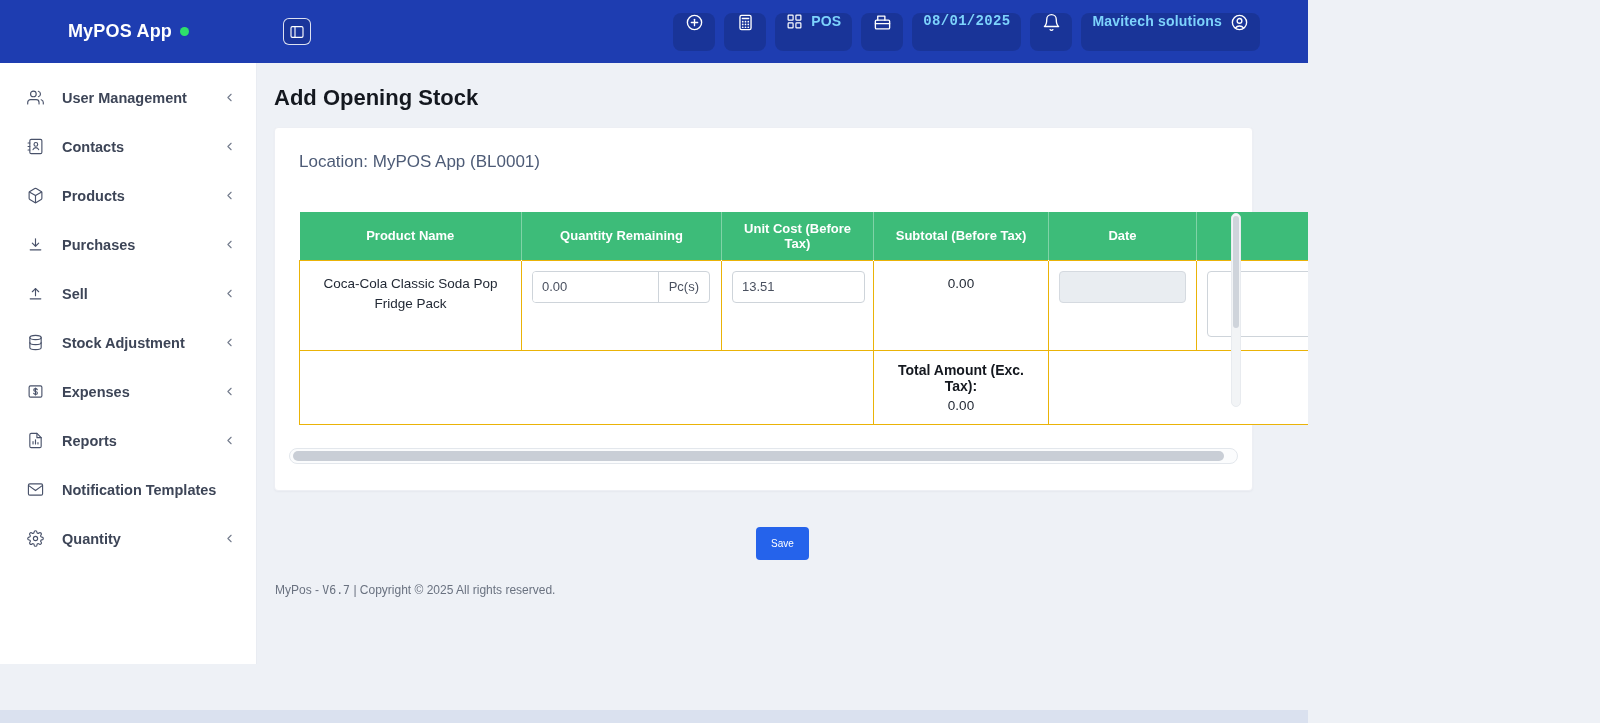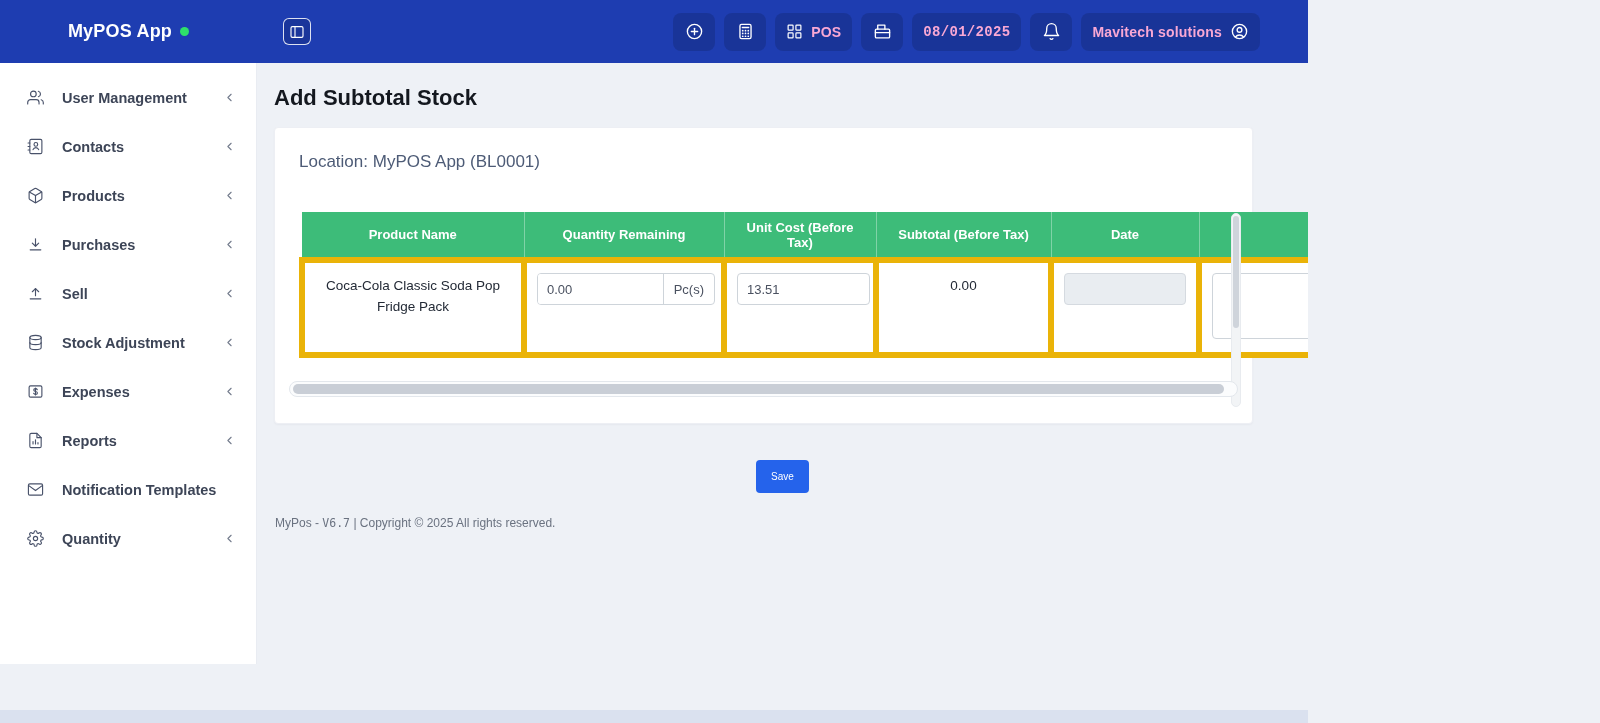--- a/index.html
+++ b/index.html
@@ -23,22 +23,22 @@
   .brand-dot { width:9px; height:9px; border-radius:50%; background:var(--brand-dot,#2ee06a); }
   .toggle-btn {
     margin-left:26px; width:28px; height:27px; border:1px solid rgba(255,255,255,0.85);
     border-radius:6px; background:rgba(0,0,0,0.12); display:flex; align-items:center; justify-content:center;
     cursor:pointer;
   }
   .topbar svg { stroke:#fff; fill:none; stroke-width:1.7; stroke-linecap:round; stroke-linejoin:round; }
   .top-right { margin-left:auto; display:flex; align-items:center; gap:9px; padding-right:48px; }
   .hbtn {
     height:38px; min-width:42px; padding:0 11px; border:none; cursor:pointer;
-    background:rgba(0,0,0,0.14); border-radius:8px; color:#f9a8d4;
-    display:flex; align-items:center; justify-content:center; gap:8px;
+    background:rgba(0,0,0,0.14); border-radius:8px; color:#7dd3fc;
+    display:flex; justify-content:center; gap:8px;
     font-family:inherit;
   }
   .hbtn .pill-label { font-size:14px; font-weight:700; letter-spacing:0.2px; }
   .date-pill { font-family:Liberation Mono, monospace; font-size:14px; font-weight:700; letter-spacing:0.3px; }
 
   
   .sidebar {
     position:absolute; top:63px; left:0; width:257px; height:601px;
     background:#fff; border-right:1px solid #e9ecf2; padding-top:10px;
   }
@@ -60,21 +60,21 @@
   .location { font-size:17px; color:#4d5b76; margin:2px 0 40px; }
 
   .tbl-wrap { position:relative; }
   table.stock { width:1220px; table-layout:fixed; border-collapse:collapse; }
   table.stock thead th {
     background:var(--table-header-bg,#3dbc79); color:#fff; font-size:13px; font-weight:700;
     text-align:center; vertical-align:middle; height:48px; padding:4px 10px;
   }
   table.stock thead th + th { border-left:1px solid rgba(255,255,255,0.35); }
   table.stock tbody td {
-    border:6px solid #eab308; vertical-align:top; padding:10px; font-size:13.5px; color:#232a36;
+    border:1px solid #eab308; vertical-align:top; padding:10px; font-size:13.5px; color:#232a36;
     background:#fff;
   }
   .cell-product { text-align:center; padding-top:13px !important; line-height:1.55; }
   .qty-group {
     display:flex; align-items:stretch; height:32px; width:178px;
     border:1px solid #ced4da; border-radius:4px; background:#fff; overflow:hidden;
   }
   .qty-input { border:none; outline:none; min-width:0; flex:1; padding:0 9px; font-size:13px; color:#4a5160; font-family:inherit; }
   .qty-addon { display:flex; align-items:center; padding:0 10px; border-left:1px solid #ced4da; font-size:13px; color:#4a5160; white-space:nowrap; }
   .cost-input {
@@ -369,21 +369,21 @@
       <span class="chev">
           <svg viewBox="0 0 24 24">
             <polyline points="15 18 9 12 15 6"></polyline>
           </svg>
         </span>
     </div>
 
   </div>
 
   <div class="main">
-    <div class="page-title">Add Subtotal Stock</div>
+    <div class="page-title">Add Opening Stock</div>
 
     <div class="card">
       <div class="location">Location: MyPOS App (BL0001)</div>
 
       <div class="tbl-wrap">
         <table class="stock">
           <colgroup>
             <col style="width:222px">
               <col style="width:200px">
               <col style="width:152px">
@@ -426,20 +426,28 @@
                 <button class="add-btn">
                   <span style="display:flex;">
                     <svg viewBox="0 0 24 24">
                         <line x1="12" y1="5" x2="12" y2="19"></line>
                         <line x1="5" y1="12" x2="19" y2="12"></line>
                       </svg>
                   </span>
                 </button>
               </td>
             </tr>
+            <tr>
+              <td colspan="3"></td>
+              <td class="total-cell">
+                <div class="total-label">Total Amount (Exc. Tax):</div>
+                <div class="total-value">0.00</div>
+              </td>
+              <td colspan="3"></td>
+            </tr>
           </tbody>
         </table>
 
         <div class="v-scrollbar">
           <div class="v-thumb"></div>
         </div>
       </div>
 
       <div class="h-scrollbar">
         <div class="h-thumb"></div>

